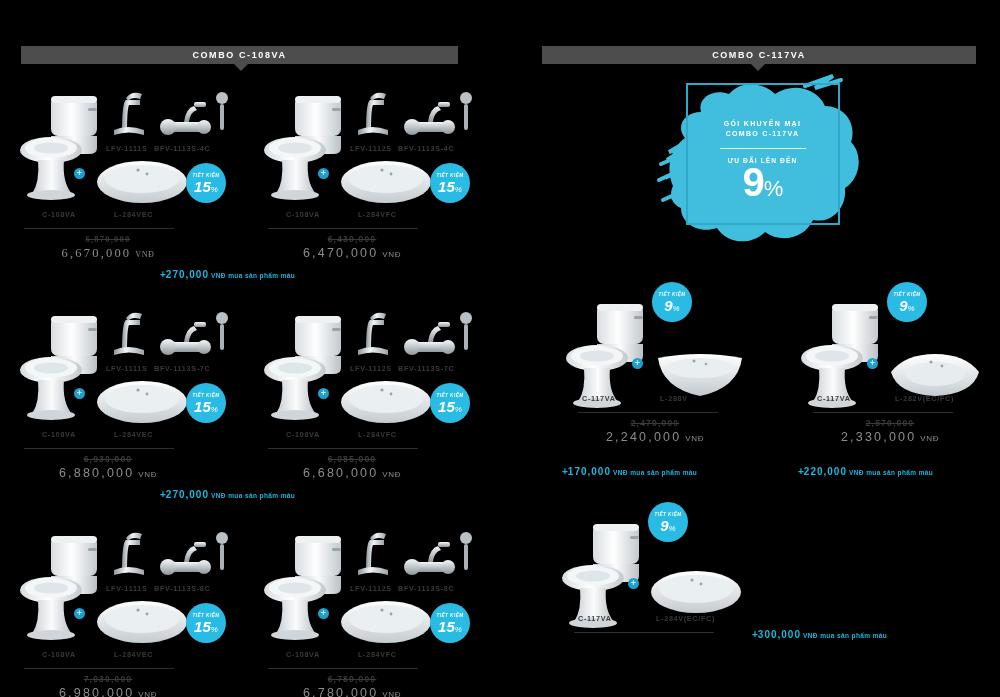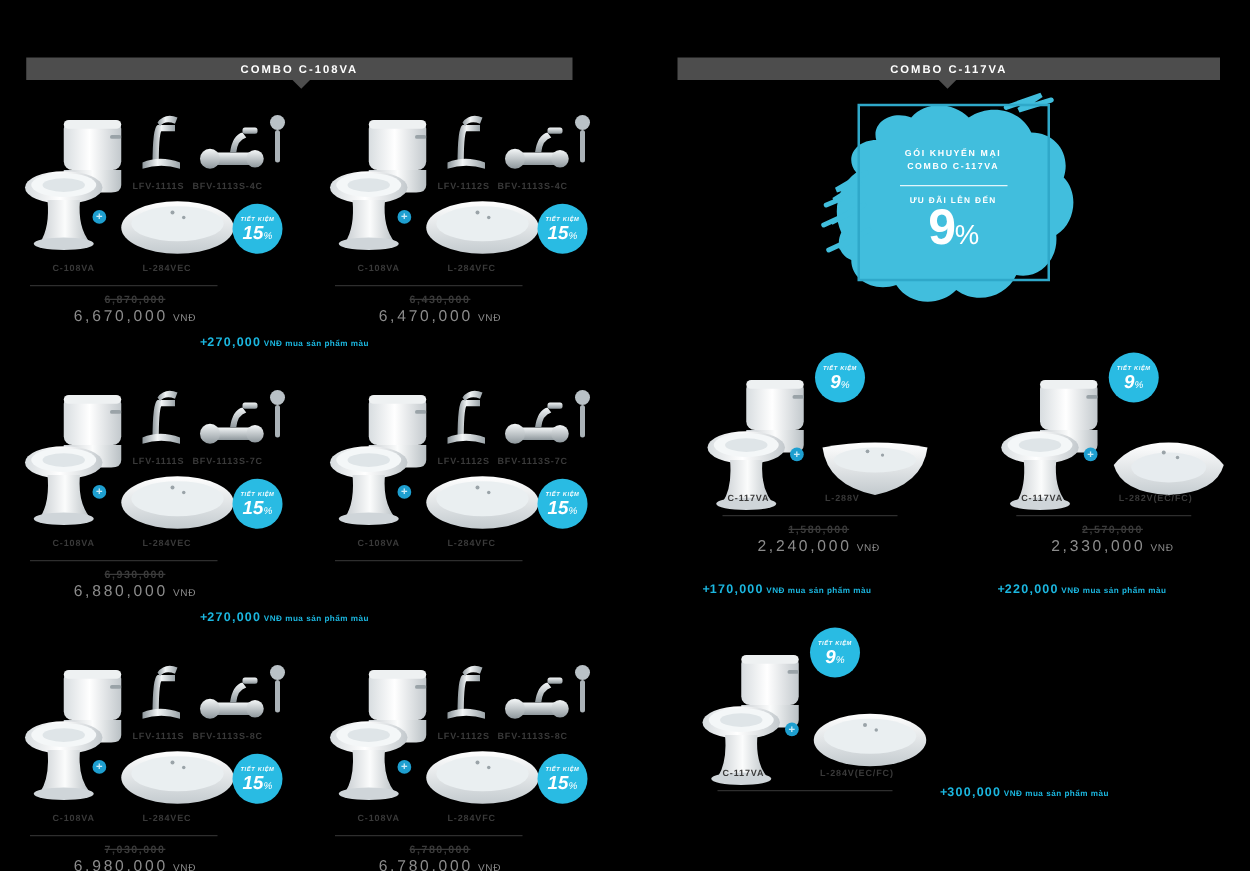--- a/index.html
+++ b/index.html
@@ -189,21 +189,21 @@
                 <circle cx="53" cy="16" r="1.4" fill="#9aa3a8"></circle>
   </svg></div>
       <span class="label lbl-toilet" style="left:24px;top:152px;">C-108VA</span>
       <span class="label lbl-basin" style="left:96px;top:152px;">L-284VEC</span>
       <div class="badge badge-sm" style="left:168px;top:105px;">
         <span class="badge-cap">TIẾT KIỆM</span>
         <span class="badge-val">15<span class="pct">%</span></span>
       </div>
     </div>
     <div class="rule" style="left:6px;top:170px;width:150px;"></div>
-    <div class="price-block" style="left:0px;top:176px;width:180px;">
+    <div class="price-block" style="left:0px;top:176px;width:180px;font-family:Liberation Serif, serif;">
       <div class="price-old">6,870,000</div>
       <div class="price-new">6,670,000<span class="cur">VNĐ</span></div>
     </div>
   </div>
         <div class="combo" style="left:262px;top:12px;width:220px;height:205px;">
     <div class="combo-stage">
       <div class="art" style="left:0px;top:30px;"><svg width="86" height="112" viewBox="0 0 86 112">
     <defs>
       <linearGradient id="g1" x1="0" y1="0" x2="1" y2="0">
         <stop offset="0" stop-color="#d8dde0"></stop>
@@ -429,20 +429,24 @@
                 <circle cx="53" cy="16" r="1.4" fill="#9aa3a8"></circle>
   </svg></div>
       <span class="label lbl-toilet" style="left:24px;top:152px;">C-108VA</span>
       <span class="label lbl-basin" style="left:96px;top:152px;">L-284VFC</span>
       <div class="badge badge-sm" style="left:168px;top:105px;">
         <span class="badge-cap">TIẾT KIỆM</span>
         <span class="badge-val">15<span class="pct">%</span></span>
       </div>
     </div>
     <div class="rule" style="left:6px;top:170px;width:150px;"></div>
+    <div class="price-block" style="left:0px;top:176px;width:180px;">
+      <div class="price-old">6,085,000</div>
+      <div class="price-new">6,680,000<span class="cur">VNĐ</span></div>
+    </div>
   </div>
         <div class="combo" style="left:18px;top:452px;width:220px;height:205px;">
     <div class="combo-stage">
       <div class="art" style="left:0px;top:30px;"><svg width="86" height="112" viewBox="0 0 86 112">
     <defs>
       <linearGradient id="g1" x1="0" y1="0" x2="1" y2="0">
         <stop offset="0" stop-color="#d8dde0"></stop>
                     <stop offset="0.45" stop-color="#ffffff"></stop>
                     <stop offset="1" stop-color="#c3c9cd"></stop>
       </linearGradient>
@@ -678,21 +682,21 @@
     </svg></div>
       <div class="badge badge-sm" style="left:92px;top:-4px;">
         <span class="badge-cap">TIẾT KIỆM</span>
         <span class="badge-val">9<span class="pct">%</span></span>
       </div>
       <span class="label lbl-toilet" style="left:22px;top:108px;">C-117VA</span>
       <span class="label lbl-basin" style="left:100px;top:108px;">L-288V</span>
     </div>
     <div class="rule" style="left:18px;top:126px;width:140px;"></div>
     <div class="price-block" style="left:10px;top:132px;width:170px;">
-      <div class="price-old">1,580,000</div>
+      <div class="price-old">2,470,000</div>
       <div class="price-new">2,240,000<span class="cur">VNĐ</span></div>
     </div>
   </div>
         <div class="addon" style="left:62px;top:415px;">
     <span class="plus">+</span><span class="amt">170,000</span><span class="txt">VNĐ mua sản phẩm màu</span></div>
         <div class="combo" style="left:295px;top:240px;width:200px;height:185px;">
     <div class="combo-stage" style="height:120px;">
       <div class="art" style="left:4px;top:10px;"><svg width="86" height="112" viewBox="0 0 86 112">
     <defs>
       <linearGradient id="g1" x1="0" y1="0" x2="1" y2="0">

